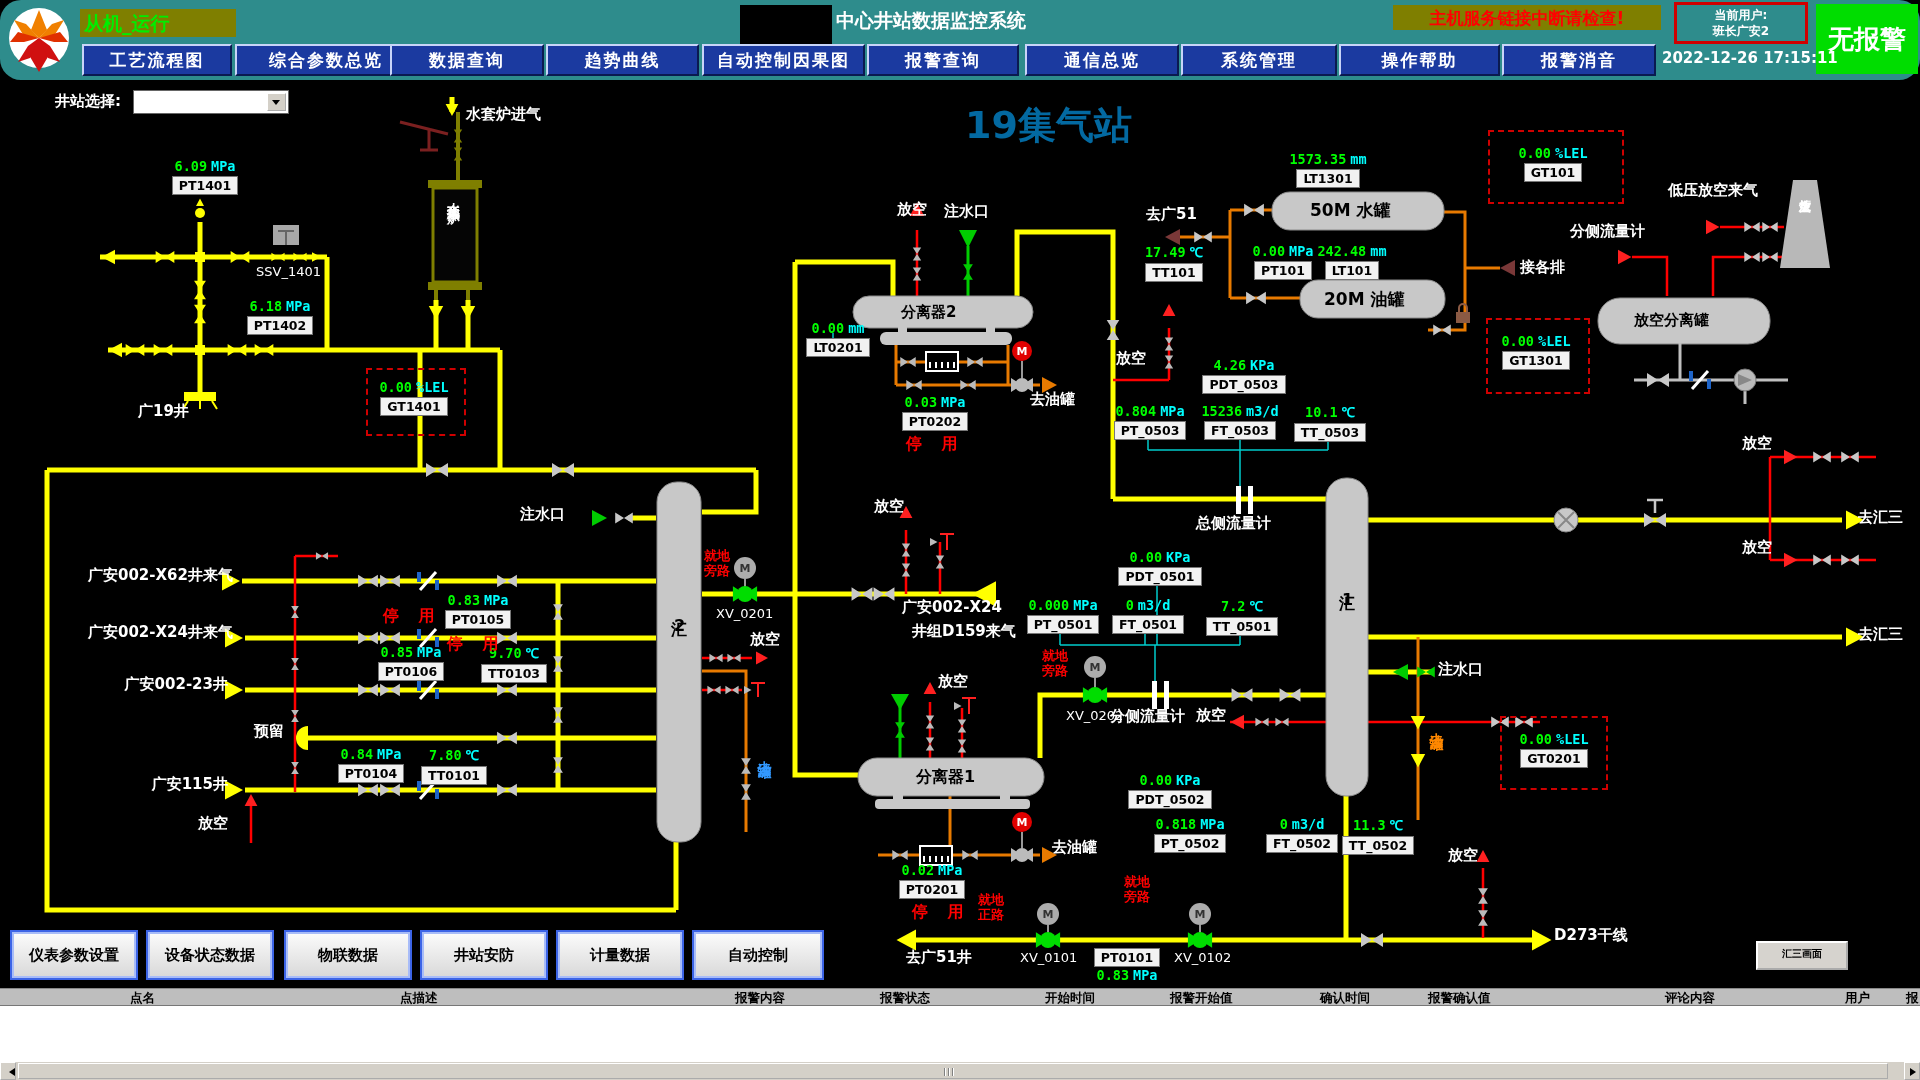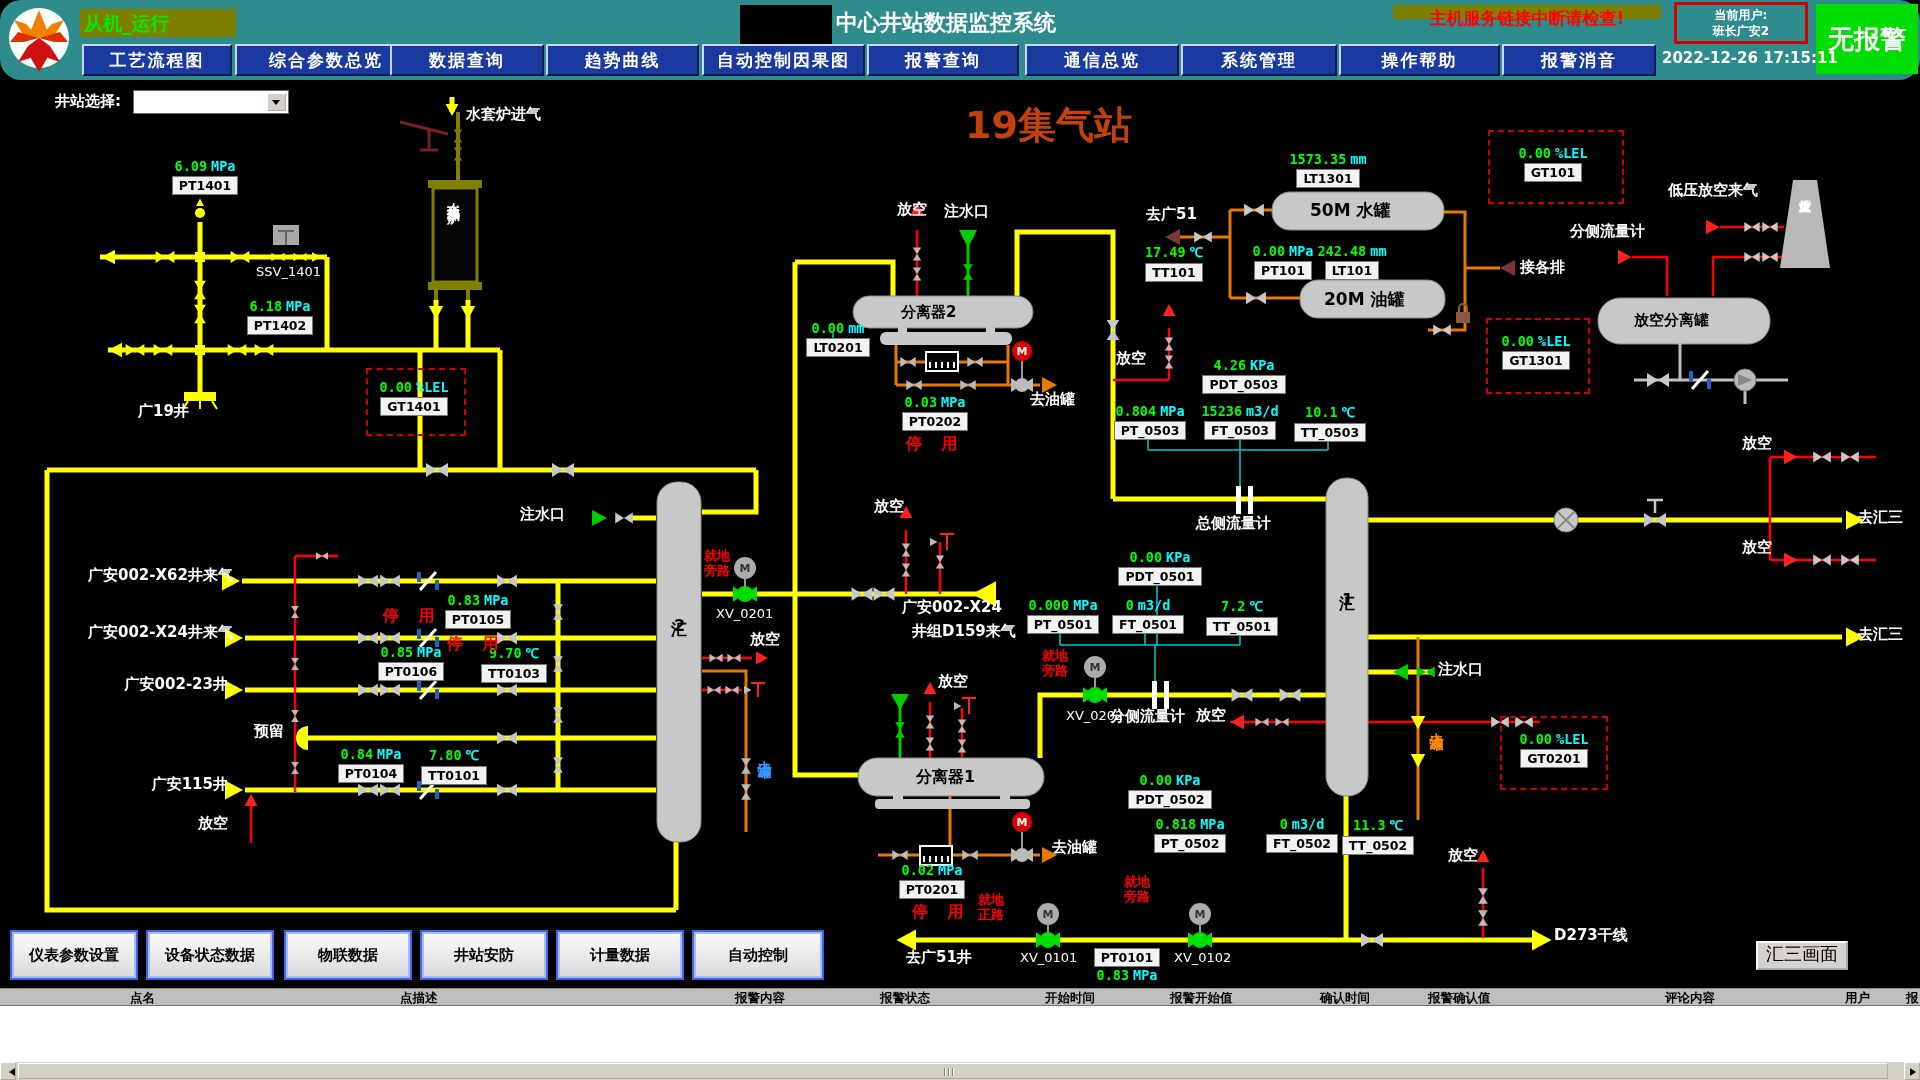--- a/index.html
+++ b/index.html
@@ -4,22 +4,22 @@
 <style>
   html,body{margin:0;padding:0;background:#000;}
   #root{position:relative;width:1920px;height:1080px;overflow:hidden;background:#000;
         font-family:"DejaVu Sans",sans-serif;}
   
   #header{position:absolute;left:0;top:0;width:1920px;height:80px;background:#2E8C8C;border-radius:21px;}
   #logo{position:absolute;left:2px;top:2px;width:74px;height:76px;}
   #modebox{position:absolute;left:80px;top:9px;width:152px;height:28px;background:#7F7F00;
            color:#00EE00;font-weight:bold;font-size:19px;line-height:28px;padding-left:4px;}
   #redact{position:absolute;left:740px;top:5px;width:92px;height:39px;background:#000;}
-  #title{position:absolute;left:836px;top:8px;color:#fff;font-weight:bold;font-size:22px;white-space:nowrap;}
-  #warnbox{position:absolute;left:1393px;top:5px;width:268px;height:14px;background:#7F7F00;
+  #title{position:absolute;left:836px;top:8px;color:#fff;font-weight:bold;font-size:19px;white-space:nowrap;}
+  #warnbox{position:absolute;left:1393px;top:5px;width:268px;height:25px;background:#7F7F00;
            color:#FF0000;font-weight:bold;font-size:17px;line-height:27px;text-align:center;}
   #userbox{position:absolute;left:1674px;top:2px;width:128px;height:36px;border:3px solid #D00000;
            color:#fff;font-weight:bold;font-size:12px;text-align:center;line-height:16px;}
   #noalarm{position:absolute;left:1816px;top:4px;width:102px;height:70px;background:#00DD00;
            color:#fff;font-weight:bold;font-size:26px;display:flex;align-items:center;justify-content:center;}
   #datetime{position:absolute;left:1662px;top:49px;width:152px;color:#fff;font-size:15px;font-weight:bold;white-space:nowrap;}
   .mbtn{position:absolute;top:44px;height:32px;background:#1B3AA0;color:#fff;font-weight:bold;
         font-size:17px;letter-spacing:2px;display:flex;align-items:center;justify-content:center;
         border-top:2px solid #C8D4F8;border-left:2px solid #C8D4F8;border-right:2px solid #0A1A50;
         border-bottom:2px solid #0A1A50;box-sizing:border-box;cursor:pointer;white-space:nowrap;}
@@ -39,38 +39,38 @@
   .inst .v{color:#00FF00;} .inst .u{color:#00FFFF;margin-left:4px;}
   .inst .tag{display:inline-block;margin-top:2px;background:#F2F2F2;color:#000;
              font-family:"DejaVu Sans",sans-serif;font-weight:bold;font-size:12.5px;
              padding:0 6px;border:1px solid #777;line-height:17px;}
   .gt{position:absolute;border:2px dashed #D00000;z-index:2;}
   
   .bbtn{position:absolute;top:930px;height:46px;background:linear-gradient(#FCFCFC,#D8D8D8);
         border:2px solid #3C64E6;box-shadow:0 0 0 2px #A8BCF8 inset;color:#000;font-weight:bold;
         font-size:15px;display:flex;align-items:center;justify-content:center;cursor:pointer;z-index:4;}
   #hui3btn{position:absolute;left:1756px;top:941px;width:88px;height:25px;background:#D6D3CE;
-           border:2px outset #fff;color:#000;font-size:18px;font-weight:normal;text-align:center;
+           border:2px outset #fff;color:#000;font-size:10px;font-weight:bold;text-align:center;
            line-height:21px;z-index:4;cursor:pointer;}
   #thead{position:absolute;left:0;top:988px;width:1920px;height:17px;background:#BEBEBE;z-index:4;
          border-top:1px solid #888;}
   #thead span{position:absolute;top:1px;color:#000;font-size:12.5px;font-weight:bold;white-space:nowrap;}
   #alist{position:absolute;left:0;top:1005px;width:1920px;height:57px;background:#fff;z-index:4;
          border-top:1px solid #777;}
   #hscroll{position:absolute;left:0;top:1062px;width:1920px;height:18px;background:#D4D0C8;z-index:4;}
   .sbtn{position:absolute;top:0;width:16px;height:18px;background:#D4D0C8;border:1px outset #fff;box-sizing:border-box;}
   .tri{width:0;height:0;position:absolute;top:5px;}
   #sthumb{position:absolute;left:18px;top:1px;width:1870px;height:16px;background:#D4D0C8;
           border:1px outset #fff;box-sizing:border-box;}
   .grip{position:absolute;top:4px;width:1px;height:8px;background:#808080;box-shadow:1px 0 0 #fff;}
   #combobox{position:absolute;left:133px;top:90px;width:154px;height:22px;background:#fff;
             border:1px solid #666;z-index:4;cursor:pointer;}
   #combobox .ca{position:absolute;right:2px;top:2px;width:17px;height:16px;background:#D4D0C8;border:1px outset #fff;}
   #combobox .ca:after{content:"";position:absolute;left:4px;top:6px;border:4px solid transparent;border-top:5px solid #000;}
-  #station-title{position:absolute;left:965px;top:100px;color:#c2410c;font-weight:bold;font-size:38px;z-index:3;white-space:nowrap;}
+  #station-title{position:absolute;left:965px;top:100px;color:#0369a1;font-weight:bold;font-size:38px;z-index:3;white-space:nowrap;}
   svg{position:absolute;left:0;top:0;z-index:1;}
 </style>
 </head>
 <body>
 
 <div id="root">
 
   <svg width="1920" height="1080" viewBox="0 0 1920 1080">
     <defs>
       <path id="bt" d="M-11,-7 L0,0 L-11,7 Z M11,-7 L0,0 L11,7 Z"></path>

